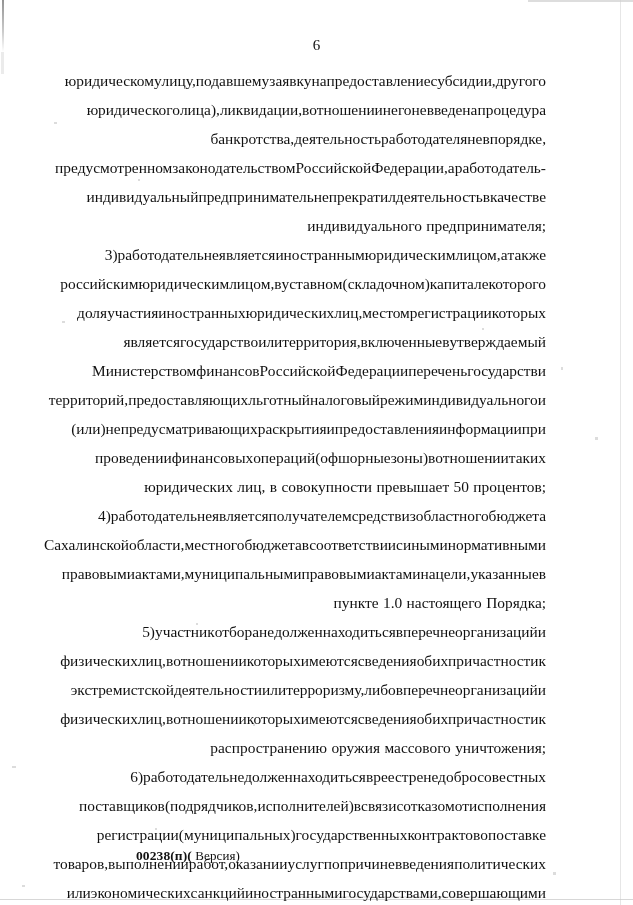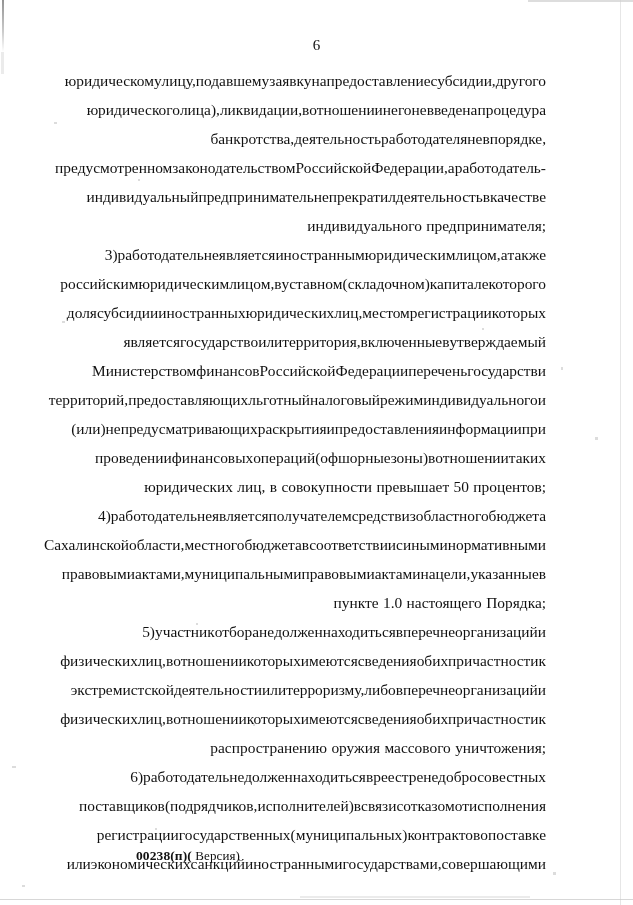--- a/index.html
+++ b/index.html
@@ -178,21 +178,21 @@
         <div class="line justify"><span class="w">юридическому</span><span class="w">лицу,</span><span class="w">подавшему</span><span class="w">заявку</span><span class="w">на</span><span class="w">предоставление</span><span class="w">субсидии,</span><span class="w">другого</span></div>
         <div class="line justify"><span class="w">юридического</span><span class="w">лица),</span><span class="w">ликвидации,</span><span class="w">в</span><span class="w">отношении</span><span class="w">него</span><span class="w">не</span><span class="w">введена</span><span class="w">процедура</span></div>
         <div class="line justify"><span class="w">банкротства,</span><span class="w">деятельность</span><span class="w">работодателя</span><span class="w">не</span><span class="w">в</span><span class="w">порядке,</span></div>
         <div class="line justify"><span class="w">предусмотренном</span><span class="w">законодательством</span><span class="w">Российской</span><span class="w">Федерации,</span><span class="w">а</span><span class="w">работодатель</span><span class="w">-</span></div>
         <div class="line justify"><span class="w">индивидуальный</span><span class="w">предприниматель</span><span class="w">не</span><span class="w">прекратил</span><span class="w">деятельность</span><span class="w">в</span><span class="w">качестве</span></div>
         <div class="line flush"><span class="w">индивидуального</span><span class="w">предпринимателя;</span></div>
       </div>
       <div>
         <div class="line justify indent"><span class="w">3)</span><span class="w">работодатель</span><span class="w">не</span><span class="w">является</span><span class="w">иностранным</span><span class="w">юридическим</span><span class="w">лицом,</span><span class="w">а</span><span class="w">также</span></div>
         <div class="line justify"><span class="w">российским</span><span class="w">юридическим</span><span class="w">лицом,</span><span class="w">в</span><span class="w">уставном</span><span class="w">(складочном)</span><span class="w">капитале</span><span class="w">которого</span></div>
-        <div class="line justify"><span class="w">доля</span><span class="w">субсидии</span><span class="w">иностранных</span><span class="w">юридических</span><span class="w">лиц,</span><span class="w">местом</span><span class="w">регистрации</span><span class="w">которых</span></div>
+        <div class="line justify"><span class="w">доля</span><span class="w">участия</span><span class="w">иностранных</span><span class="w">юридических</span><span class="w">лиц,</span><span class="w">местом</span><span class="w">регистрации</span><span class="w">которых</span></div>
         <div class="line justify"><span class="w">является</span><span class="w">государство</span><span class="w">или</span><span class="w">территория,</span><span class="w">включенные</span><span class="w">в</span><span class="w">утверждаемый</span></div>
         <div class="line justify"><span class="w">Министерством</span><span class="w">финансов</span><span class="w">Российской</span><span class="w">Федерации</span><span class="w">перечень</span><span class="w">государств</span><span class="w">и</span></div>
         <div class="line justify"><span class="w">территорий,</span><span class="w">предоставляющих</span><span class="w">льготный</span><span class="w">налоговый</span><span class="w">режим</span><span class="w">индивидуального</span><span class="w">и</span></div>
         <div class="line justify"><span class="w">(или)</span><span class="w">не</span><span class="w">предусматривающих</span><span class="w">раскрытия</span><span class="w">и</span><span class="w">предоставления</span><span class="w">информации</span><span class="w">при</span></div>
         <div class="line justify"><span class="w">проведении</span><span class="w">финансовых</span><span class="w">операций</span><span class="w">(офшорные</span><span class="w">зоны)</span><span class="w">в</span><span class="w">отношении</span><span class="w">таких</span></div>
         <div class="line flush"><span class="w">юридических</span><span class="w">лиц,</span><span class="w">в</span><span class="w">совокупности</span><span class="w">превышает</span><span class="w">50</span><span class="w">процентов;</span></div>
       </div>
       <div>
         <div class="line justify indent"><span class="w">4)</span><span class="w">работодатель</span><span class="w">не</span><span class="w">является</span><span class="w">получателем</span><span class="w">средств</span><span class="w">из</span><span class="w">областного</span><span class="w">бюджета</span></div>
         <div class="line justify"><span class="w">Сахалинской</span><span class="w">области,</span><span class="w">местного</span><span class="w">бюджета</span><span class="w">в</span><span class="w">соответствии</span><span class="w">с</span><span class="w">иными</span><span class="w">нормативными</span></div>
@@ -202,21 +202,22 @@
       <div>
         <div class="line justify indent"><span class="w">5)</span><span class="w">участник</span><span class="w">отбора</span><span class="w">не</span><span class="w">должен</span><span class="w">находиться</span><span class="w">в</span><span class="w">перечне</span><span class="w">организаций</span><span class="w">и</span></div>
         <div class="line justify"><span class="w">физических</span><span class="w">лиц,</span><span class="w">в</span><span class="w">отношении</span><span class="w">которых</span><span class="w">имеются</span><span class="w">сведения</span><span class="w">об</span><span class="w">их</span><span class="w">причастности</span><span class="w">к</span></div>
         <div class="line justify"><span class="w">экстремистской</span><span class="w">деятельности</span><span class="w">или</span><span class="w">терроризму,</span><span class="w">либо</span><span class="w">в</span><span class="w">перечне</span><span class="w">организаций</span><span class="w">и</span></div>
         <div class="line justify"><span class="w">физических</span><span class="w">лиц,</span><span class="w">в</span><span class="w">отношении</span><span class="w">которых</span><span class="w">имеются</span><span class="w">сведения</span><span class="w">об</span><span class="w">их</span><span class="w">причастности</span><span class="w">к</span></div>
         <div class="line flush"><span class="w">распространению</span><span class="w">оружия</span><span class="w">массового</span><span class="w">уничтожения;</span></div>
       </div>
       <div>
         <div class="line justify indent"><span class="w">6)</span><span class="w">работодатель</span><span class="w">не</span><span class="w">должен</span><span class="w">находиться</span><span class="w">в</span><span class="w">реестре</span><span class="w">недобросовестных</span></div>
         <div class="line justify"><span class="w">поставщиков</span><span class="w">(подрядчиков,</span><span class="w">исполнителей)</span><span class="w">в</span><span class="w">связи</span><span class="w">с</span><span class="w">отказом</span><span class="w">от</span><span class="w">исполнения</span></div>
-        <div class="line justify"><span class="w">регистрации</span><span class="w">государственных</span><span class="w">(муниципальных)</span><span class="w">контрактов</span><span class="w">о</span><span class="w">поставке</span></div>
+        <div class="line justify"><span class="w">регистрации</span><span class="w">(муниципальных)</span><span class="w">государственных</span><span class="w">контрактов</span><span class="w">о</span><span class="w">поставке</span></div>
+        <div class="line justify"><span class="w">товаров,</span><span class="w">выполнении</span><span class="w">работ,</span><span class="w">оказании</span><span class="w">услуг</span><span class="w">по</span><span class="w">причине</span><span class="w">введения</span><span class="w">политических</span></div>
         <div class="line justify"><span class="w">или</span><span class="w">экономических</span><span class="w">санкций</span><span class="w">иностранными</span><span class="w">государствами,</span><span class="w">совершающими</span></div>
       </div>
     </div>
 
   <div class="footer-stamp">
     <span>00238(п)(</span><span class="ver"> Версия)</span>
   </div>
 
 </div>
 

